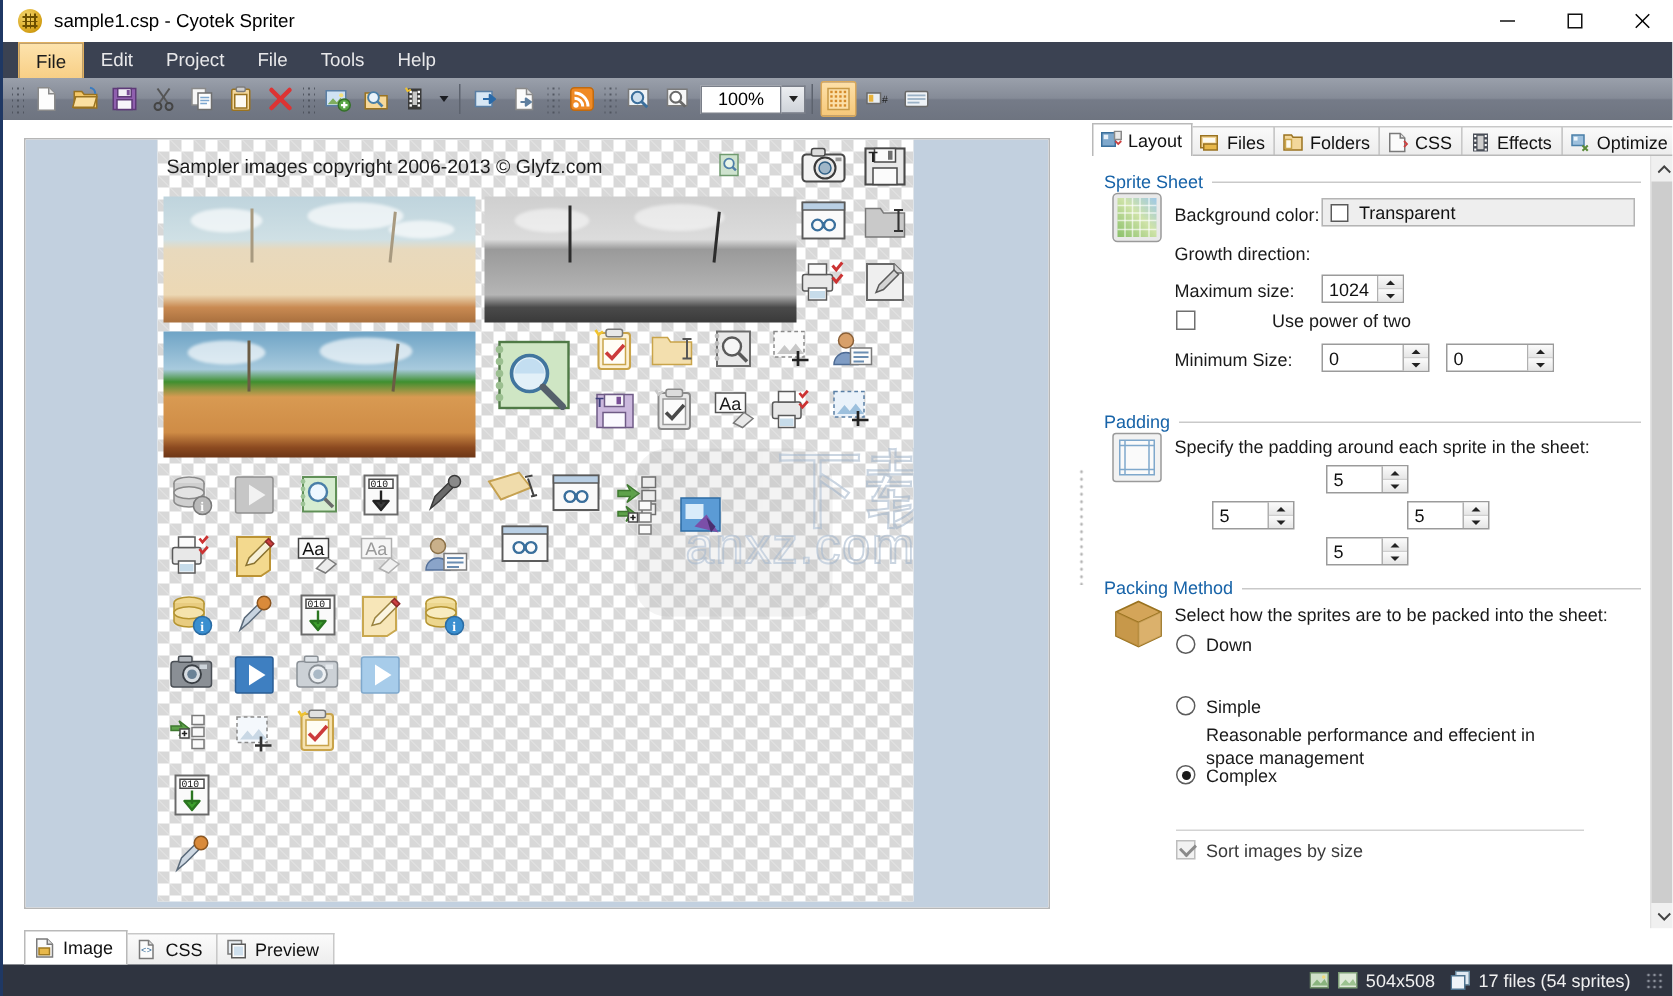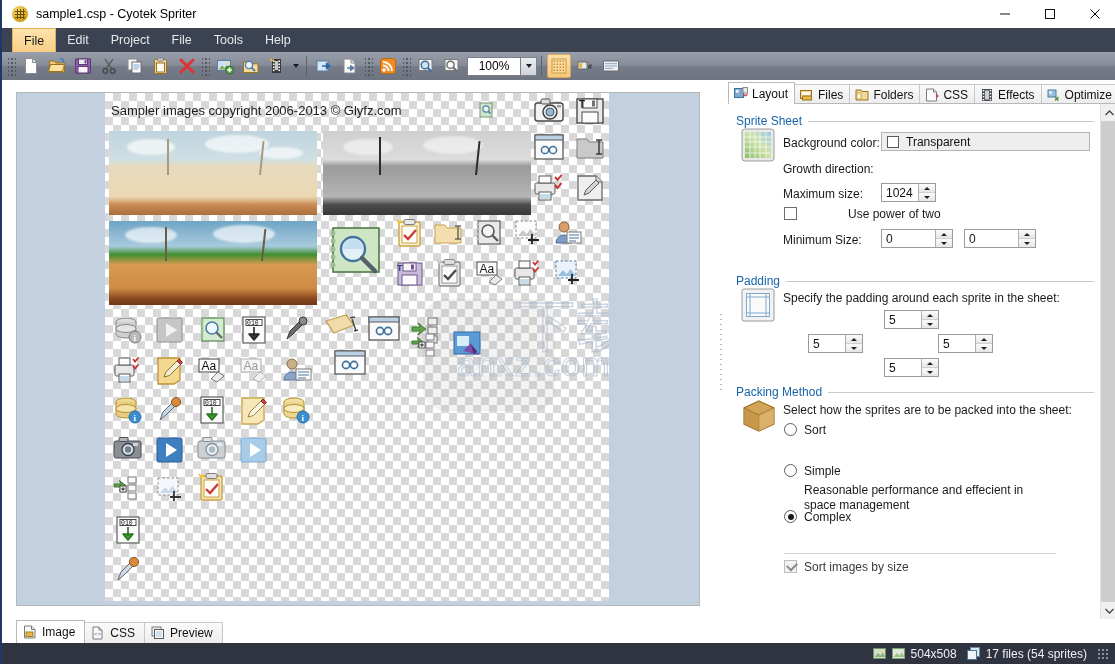--- a/index.html
+++ b/index.html
@@ -1278,21 +1278,21 @@
             <path d="M3 9l15 7 15-7" fill="none" stroke="#9a7320" stroke-width="1.2"></path>
             <path d="M18 16v16" fill="none" stroke="#9a7320" stroke-width="1.2"></path>
             <path d="M3 9l15 7v16L3 25z" fill="#c29344" opacity=".7"></path>
             <path d="M33 9l-15 7v16l15-7z" fill="#e0b97a" opacity=".6"></path>
           </svg>
         </div>
 
         <div class="lbl" style="left:47px; top:18px;">Select how the sprites are to be packed into the sheet:</div>
 
         <div class="radio" style="left:48px; top:38px;"></div>
-        <div class="lbl" style="left:68px; top:38px;">Sort</div>
+        <div class="lbl" style="left:68px; top:38px;">Down</div>
 
         <div class="radio" style="left:48px; top:79px;"></div>
         <div class="lbl" style="left:68px; top:79px;">Simple</div>
         <div class="lbl" style="left:68px; top:98px; width:252px; white-space:normal; line-height:15px;">Reasonable performance and effecient in space management</div>
 
         <div class="radio" style="left:48px; top:125px;">
           <span class="dot"></span>
         </div>
         <div class="lbl" style="left:68px; top:125px;">Complex</div>
 

